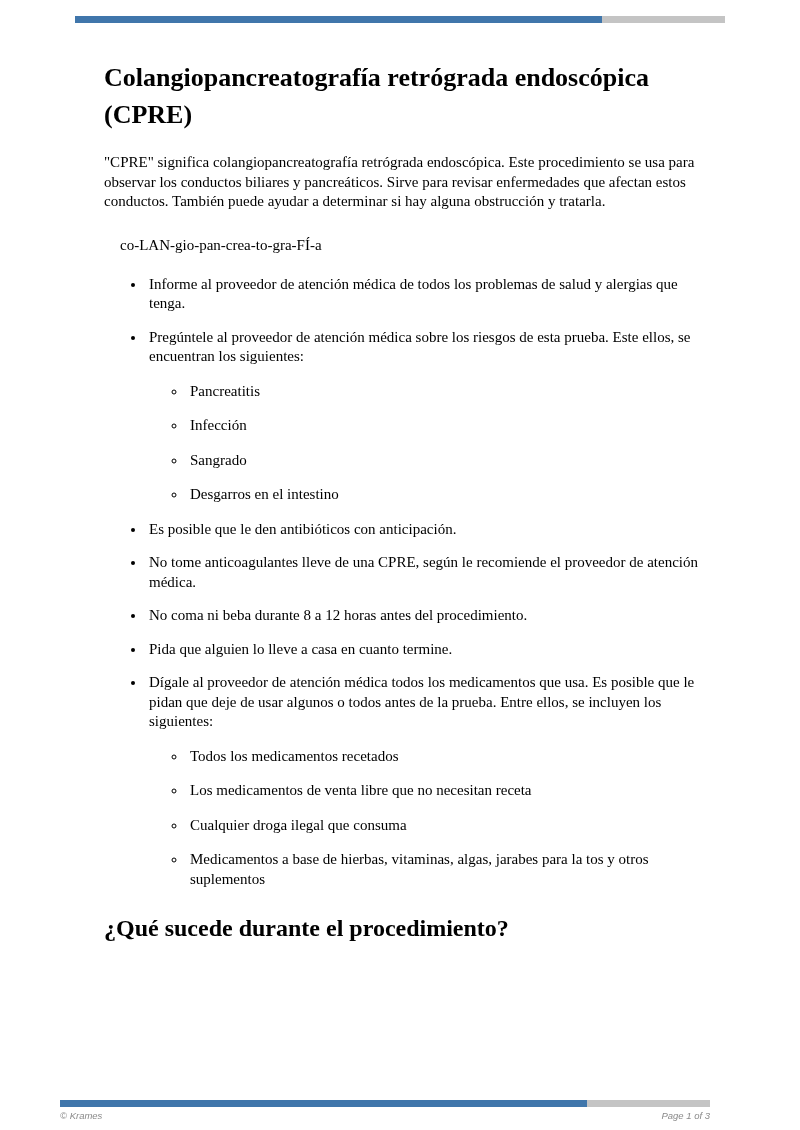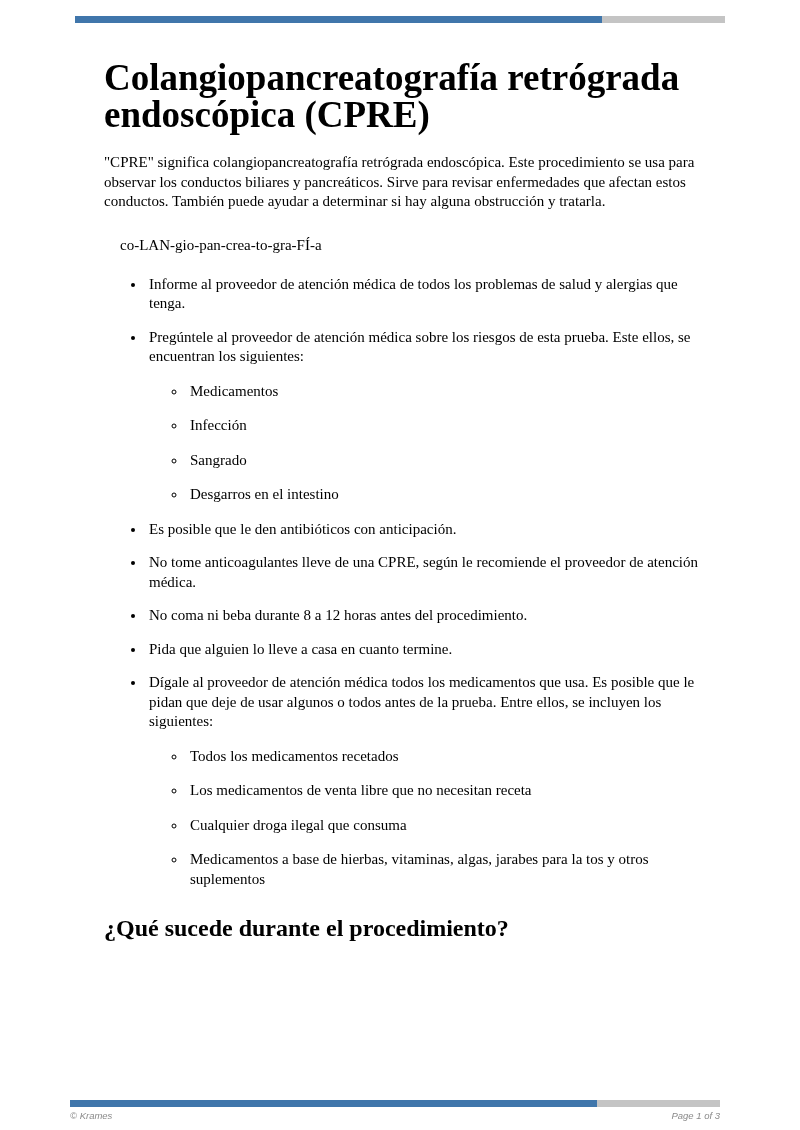--- a/index.html
+++ b/index.html
@@ -28,21 +28,21 @@
   .rule .blue-seg { height: 100%; width: 81%; }
   .rule .gray-seg { height: 100%; flex: 1; }
 
   .content {
     position: absolute;
     left: 104px;
     top: 23px;
     width: 596px;
   }
   h1.doc-title {
-    font-size: 37px;
+    font-size: 26px;
     line-height: 37px;
     font-weight: bold;
     margin: 36px 0 0 0;
     letter-spacing: 0;
   }
   p.intro {
     font-size: 15px;
     line-height: 19.5px;
     margin: 20px 0 0 0;
   }
@@ -71,21 +71,21 @@
   ul.bullets > li { margin-bottom: 14px; padding-left: 3px; }
   ul.bullets ul {
     list-style-type: circle;
     margin: 15px 0 0 0;
     padding: 0 0 0 38px;
   }
   ul.bullets ul > li { margin-bottom: 15px; padding-left: 3px; }
 
   .footer {
     position: absolute;
-    left: 70px;
+    left: 60px;
     top: 1100px;
     width: 650px;
   }
   .footer-textrow {
     display: flex;
     justify-content: space-between;
     margin-top: 3px;
     font-family: "Liberation Sans", sans-serif;
     font-style: italic;
     font-size: 9.5px;
@@ -110,21 +110,21 @@
 
 
     <p class="pronunciation">co-LAN-gio-pan-crea-to-gra-FÍ-a</p>
 
 
     <ul class="bullets">
       <li>Informe al proveedor de atención médica de todos los problemas de salud y alergias que tenga.</li>
       <li>
         <span>Pregúntele al proveedor de atención médica sobre los riesgos de esta prueba. Este ellos, se encuentran los siguientes:</span>
         <ul>
-          <li>Medicamentos</li>
+          <li>Pancreatitis</li>
           <li>Infección</li>
           <li>Sangrado</li>
           <li>Desgarros en el intestino</li>
         </ul>
       </li>
       <li>Es posible que le den antibióticos con anticipación.</li>
       <li>No tome anticoagulantes lleve de una CPRE, según le recomiende el proveedor de atención médica.</li>
       <li>No coma ni beba durante 8 a 12 horas antes del procedimiento.</li>
       <li>Pida que alguien lo lleve a casa en cuanto termine.</li>
       <li>

